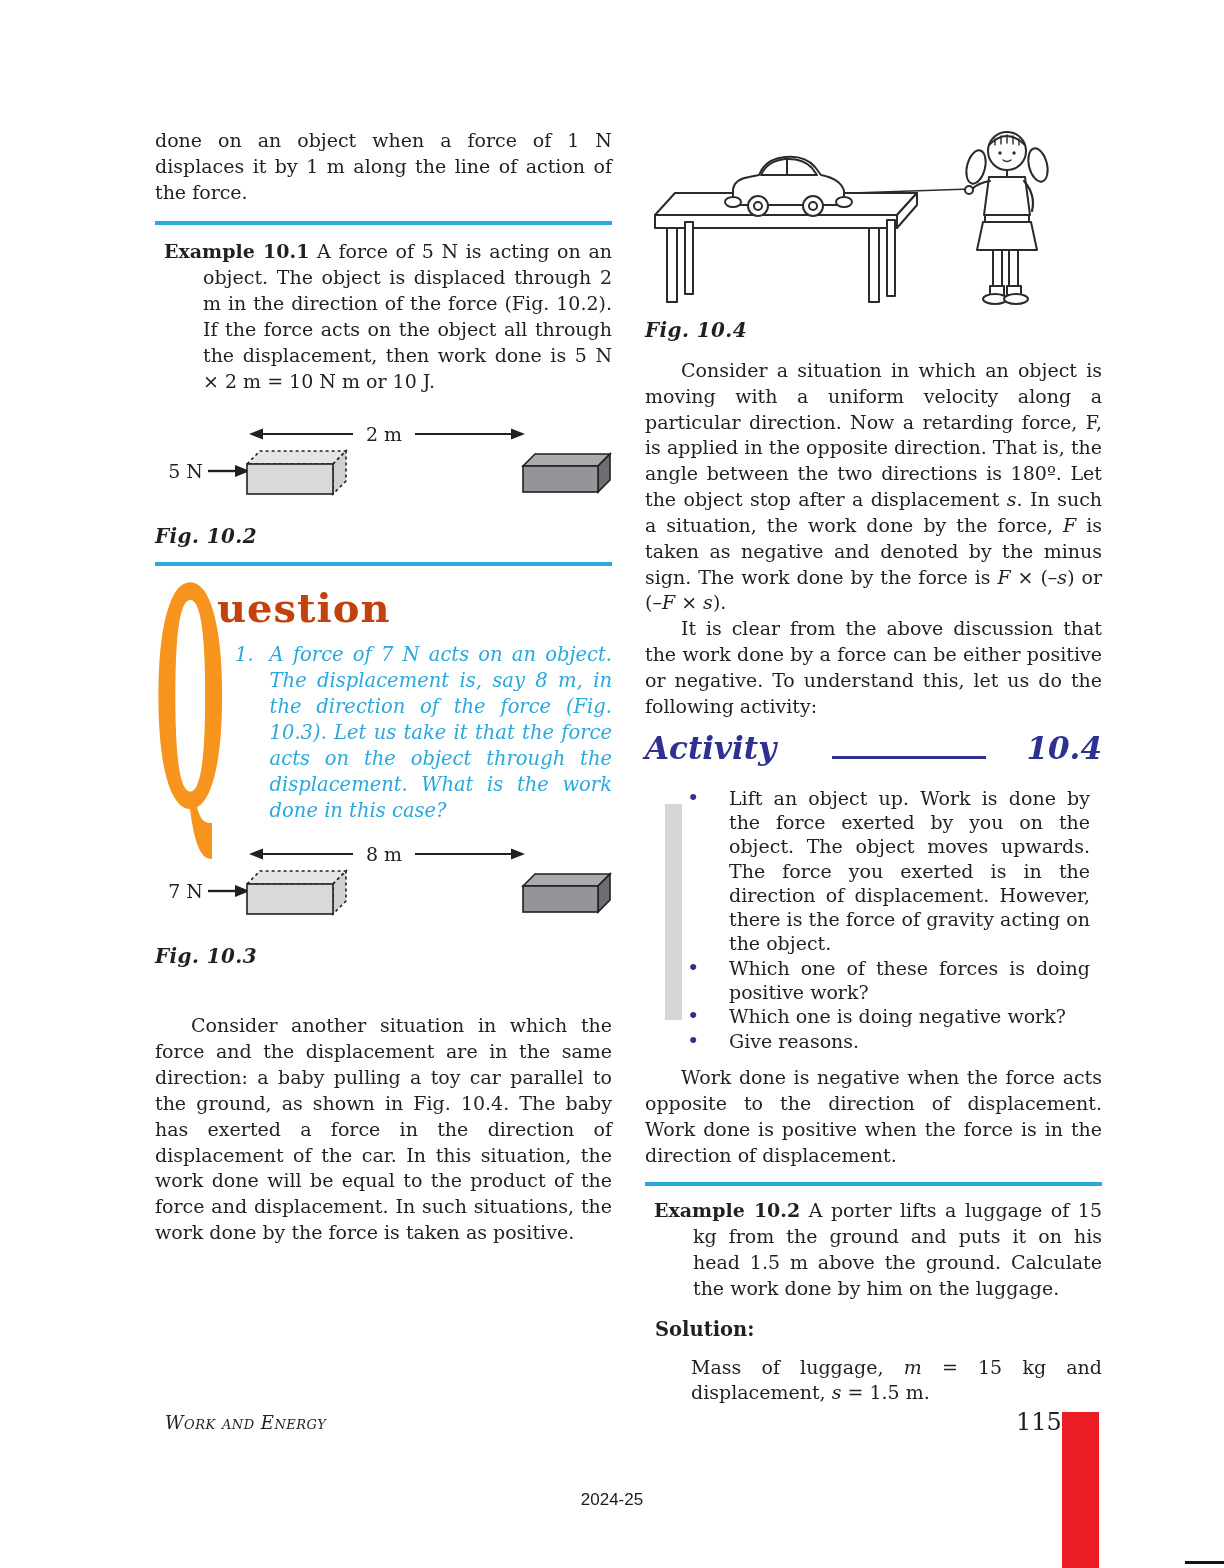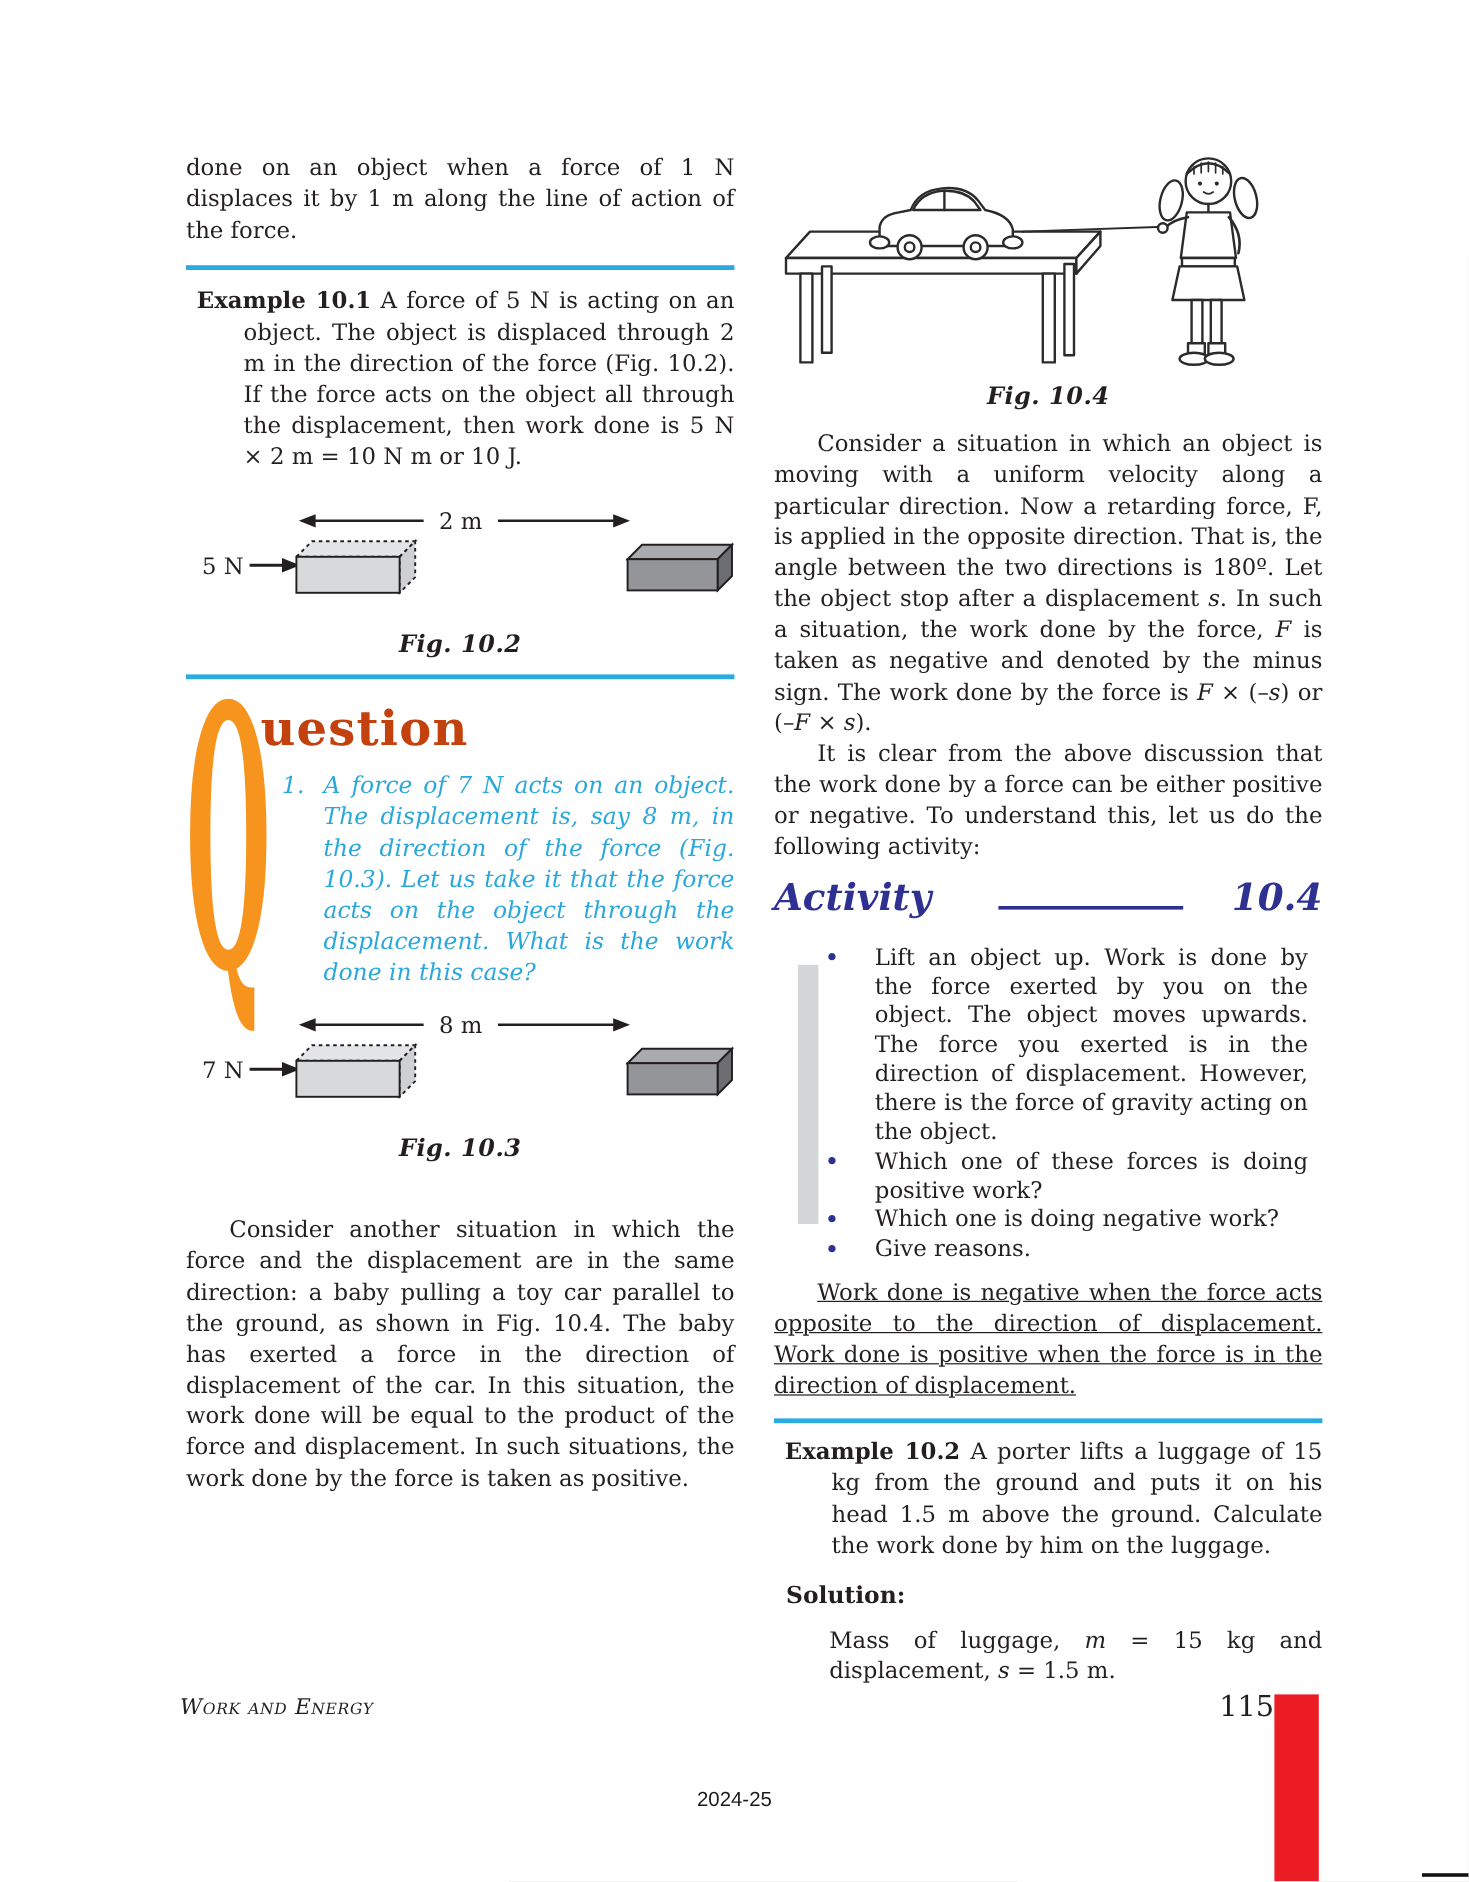--- a/index.html
+++ b/index.html
@@ -14,21 +14,21 @@
 
   p { margin:0; }
   .body-text { font-size:19px; line-height:1.36; text-align:justify; }
   .ind { text-indent:36px; }
 
   .rule { height:4px; background:#29ABE2; }
 
   .example { font-size:19px; line-height:1.36; text-align:justify; padding-left:48px; text-indent:-39px; }
   .ex-label { font-weight:bold; }
 
-  .fig-caption { text-align:center; font-style:italic; font-weight:600; font-size:20px; letter-spacing:0.4px; }
+  .fig-caption { font-style:italic; font-weight:600; font-size:20px; letter-spacing:0.4px; }
 
   .fig-diagram { display:block; }
   .fig-diagram text { font-family:"DejaVu Serif", serif; font-size:19px; fill:#231f20; }
 
   
   .question-section { position:relative; padding-left:80px; min-height:240px; }
   .q-letter {
     position:absolute; left:0px; top:-8px;
     font-size:300px; line-height:0.80; font-weight:bold; color:#F7941E;
     transform:scaleX(0.27); transform-origin:left top;
@@ -44,21 +44,21 @@
   .activity-body { position:relative; padding:8px 0 0 72px; }
   .activity-bar { position:absolute; left:20px; top:38px; width:17px; height:216px; background:#D5D6D8; }
   .activity-body ul { margin:12px; padding:0; }
   .activity-body li { position:relative; list-style:none; font-size:19px; line-height:1.28; text-align:justify; }
   .activity-body li::before { content:"\2022"; position:absolute; left:-42px; top:-1px; color:#2E3192; font-size:21px; }
 
   .solution-label { font-weight:bold; font-size:19.5px; padding-left:10px; }
   .solution-text { font-size:19px; line-height:1.36; text-align:justify; padding-left:46px; }
 
   
-  .footer-chapter { position:absolute; left:150px; top:1412px; font-style:italic; font-variant:small-caps; font-size:18px; letter-spacing:0.5px; }
+  .footer-chapter { position:absolute; left:165px; top:1412px; font-style:italic; font-variant:small-caps; font-size:18px; letter-spacing:0.5px; }
   .footer-page-number { position:absolute; left:1016px; top:1408px; font-size:24px; }
   .red-bar { position:absolute; left:1062px; top:1412px; width:37px; height:156px; background:#EC1C24; }
   .year-mark { position:absolute; left:0; top:1490px; width:1224px; text-align:center; font-family:"Liberation Sans", sans-serif; font-size:17px; color:#1a1a1a; }
   .corner-mark { position:absolute; left:1185px; top:1561px; width:39px; height:3px; background:#141414; }
 
   .illu { display:block; margin:0 auto; }
   .illu * { vector-effect:none; }
 </style>
 </head>
 <body>
@@ -199,21 +199,21 @@
     <div class="activity-body">
       <div class="activity-bar"></div>
       <ul>
         <li>Lift an object up. Work is done by the force exerted by you on the object.  The object moves upwards. The force you exerted is in the direction of displacement. However, there is the force of gravity acting on the object.</li>
         <li>Which one of these forces is doing positive work?</li>
         <li>Which one is doing negative work?</li>
         <li>Give reasons.</li>
       </ul>
     </div>
 
-    <p class="body-text ind" style="margin-top:8px;text-decoration:underline;">Work done is negative when the force acts opposite to the direction of displacement. Work done is positive when the force is in the direction of displacement.</p>
+    <p class="body-text ind" style="margin-top:8px;">Work done is negative when the force acts opposite to the direction of displacement. Work done is positive when the force is in the direction of displacement.</p>
 
     <div class="rule" style="margin-top:14px;"></div>
 
     <p class="example" style="margin-top:12px;"><span class="ex-label">Example 10.2</span><span> A porter lifts a luggage of 15 kg from the ground and puts it on his head 1.5 m above the ground. Calculate the work done by him on the luggage.</span></p>
 
     <p class="solution-label" style="margin-top:16px;">Solution:</p>
     <p class="solution-text" style="margin-top:14px;"><span>Mass of luggage, </span><i>m</i><span> = 15 kg and displacement, </span><i>s</i><span> = 1.5 m.</span></p>
   </div>
 
   <div class="footer-chapter">Work and Energy</div>

